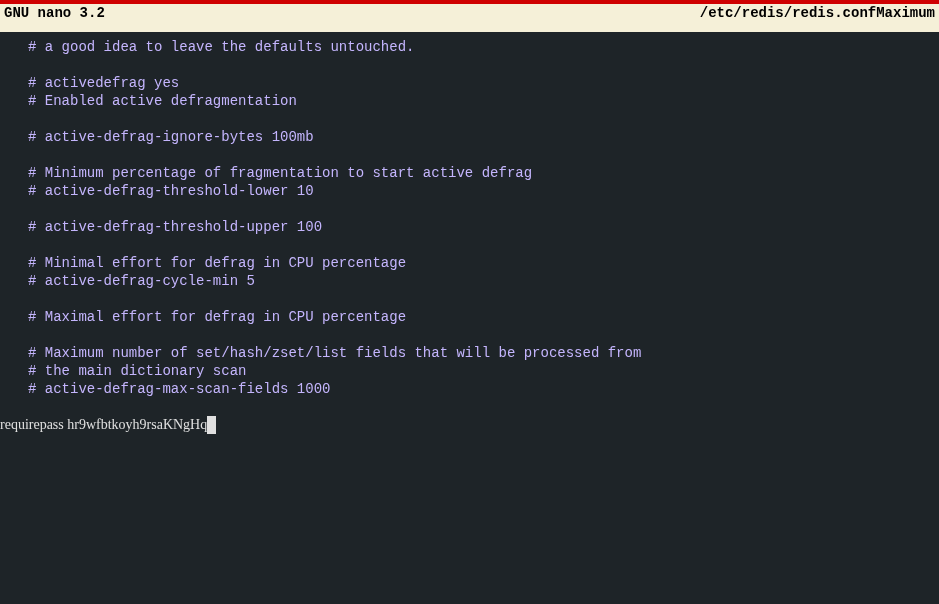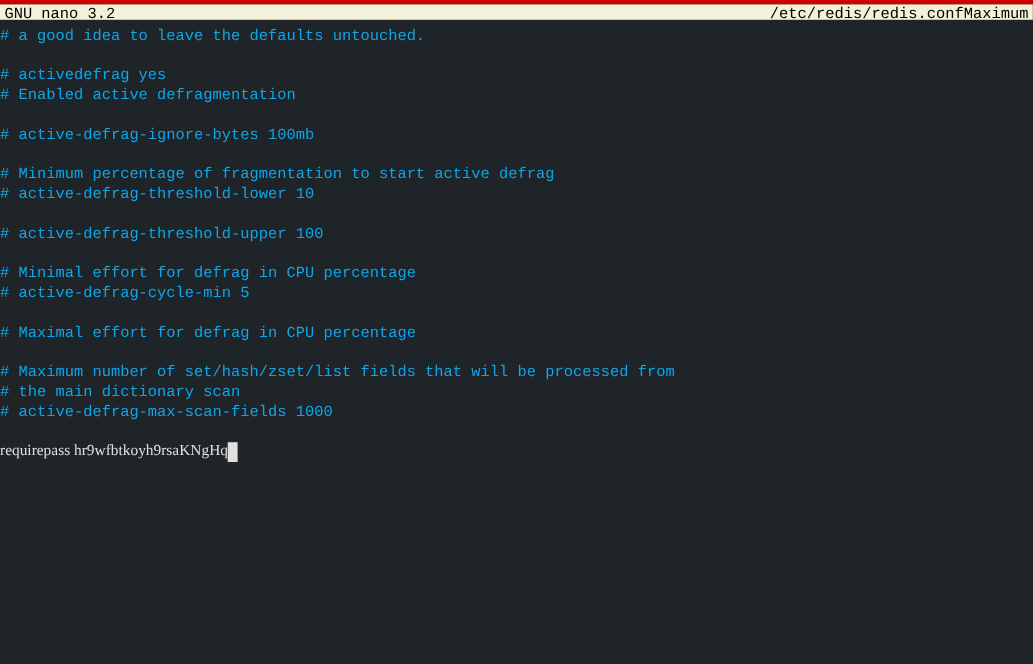--- a/index.html
+++ b/index.html
@@ -20,44 +20,45 @@
       background-color: #cf0000;
       height: 4px;
       width: 100%;
     }
     .title-bar {
       background-color: #f5f0d8;
       color: #000;
       display: flex;
       justify-content: space-between;
       padding: 0 4px;
-      height: 14px;
+      height: 28px;
       line-height: 18px;
-      font-weight: normal;
+      font-weight: bold;
     }
     .title-left {
       text-align: left;
     }
     .title-center {
       text-align: right;
       flex: 1;
     }
     .title-right {
       text-align: right;
     }
     .editor-content {
       padding: 6px 0 0 0;
       line-height: 18px;
     }
     .line {
       white-space: pre;
       height: 18px;
     }
     .comment {
-      color: #0ea5e9;
+      color: #c4b5fd;
+      padding-left: 28px;
     }
     .plain {
       color: #e0e0e0;
       font-family: Liberation Serif, serif;
     }
     .cursor {
       background-color: #e0e0e0;
       color: #1e2428;
       display: inline-block;
       width: 9px;

